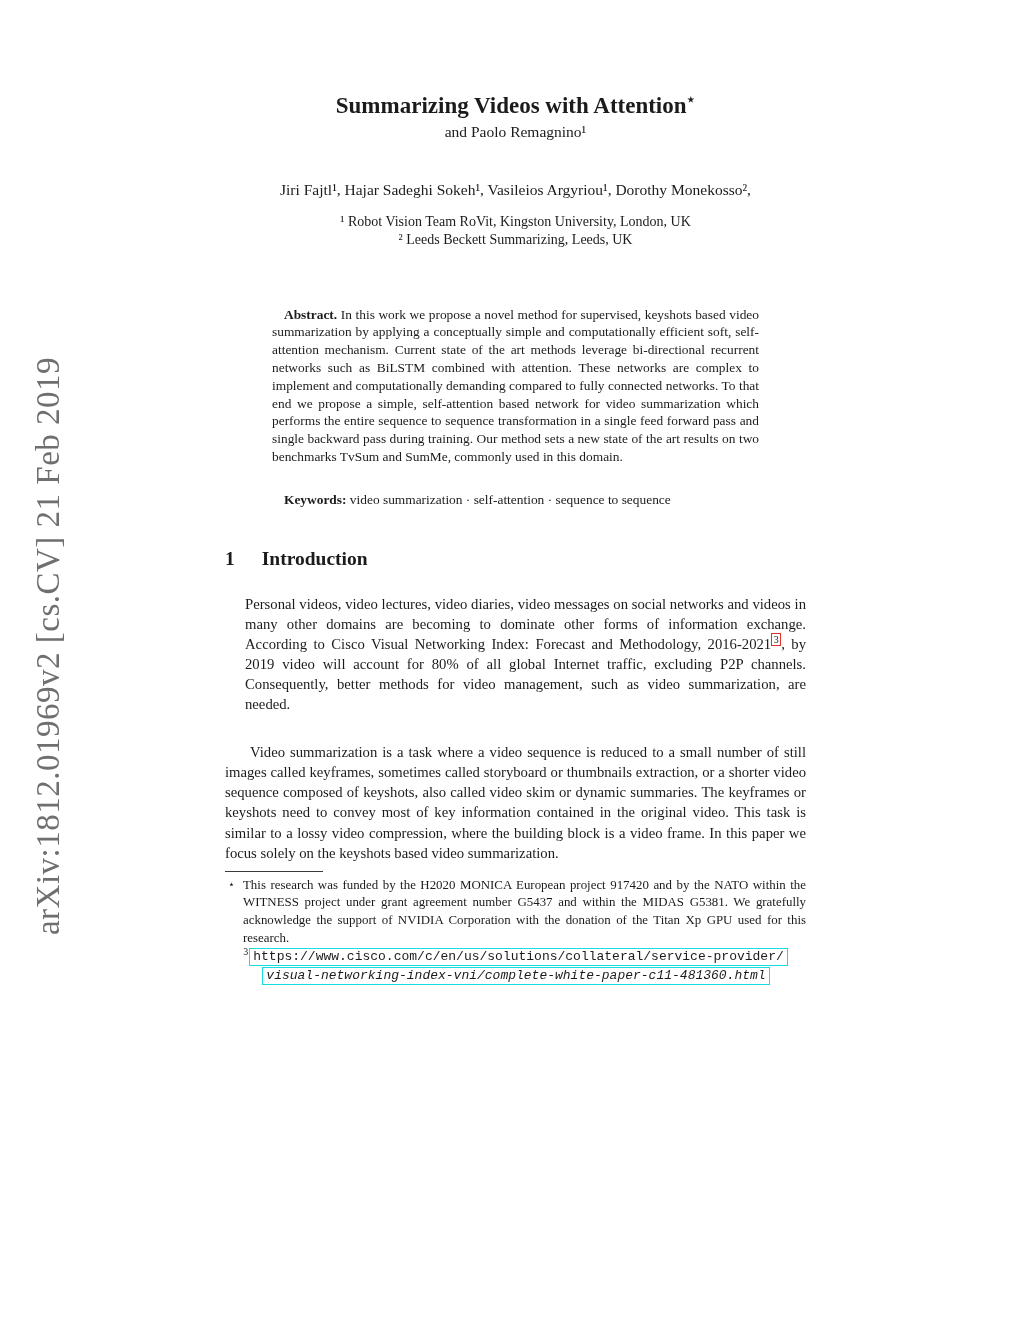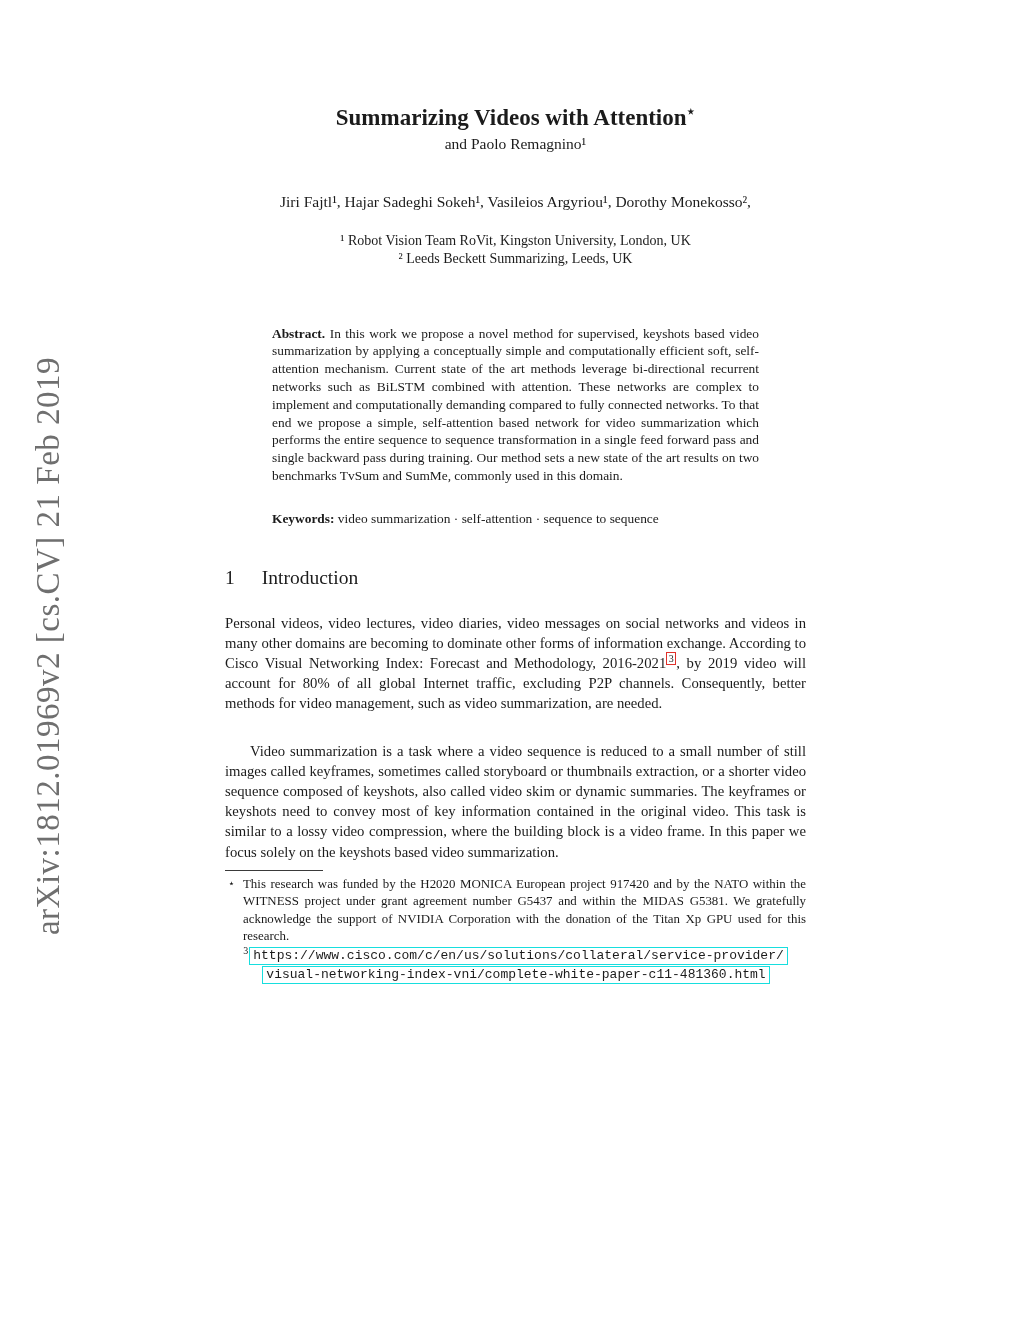--- a/index.html
+++ b/index.html
@@ -16,70 +16,70 @@
     position:absolute;
     top:646px; left:48px;
     transform:translate(-50%,-50%) rotate(-90deg);
     white-space:nowrap;
     font-size:33px;
     letter-spacing:0.5px;
     color:#6f6f6f;
   }
   .column {
     position:absolute;
-    left:225px; top:16px;
+    left:225px; top:4px;
     width:581px;
     padding-top:81px;
   }
   .title {
     text-align:center;
     font-size:23px;
     font-weight:bold;
     line-height:30px;
   }
   .title sup { font-size:60%; }
   .authors {
     text-align:center;
     font-size:15.5px;
     line-height:21px;
   }
   .authors-first { margin-top:37px; }
   .affils {
-    margin-top:20px;
+    margin-top:13px;
     text-align:center;
     font-size:14px;
     line-height:18.5px;
   }
   .abstract {
     margin:56px 47px 0 47px;
     font-size:13.4px;
     line-height:17.8px;
     text-align:justify;
   }
-  .bold { font-weight:bold; }
+  .bold { font-weight:bold;margin-left:12px; }
   .keywords {
     margin:25px 47px 0 47px;
     font-size:13.4px;
     line-height:17.8px;
     font-family:Liberation Serif, serif;
   }
   .section-heading {
     margin-top:37px;
     font-size:19.5px;
-    font-weight:normal;
+    font-weight:bold;
     line-height:26px;
   }
   .secnum { margin-right:27px; }
   .body-par {
     font-size:14.7px;
     line-height:20.1px;
     text-align:justify;
     margin-top:28px;
   }
-  .par-1 { margin-top:22px; }
+  .par-1 { margin-top:22px;margin-left:20px; }
   .par-indent { text-indent:25px; }
   .ref-box {
     font-size:10px;
     vertical-align:super;
     line-height:0;
     border:1px solid var(--refbox,#e0302a);
     padding:0 1.5px;
     cursor:pointer;
   }
   .footnote-rule {
@@ -114,21 +114,21 @@
   .url-box {
     display:inline-block;
     font-family:"Liberation Mono","DejaVu Sans Mono",monospace;
     font-size:13px;
     line-height:16px;
     border:1.7px solid var(--linkbox,#17dede);
     padding:0 3px;
     margin-bottom:1px;
     cursor:pointer;
   }
-  .url-box2 { margin-left:1px; }
+  .url-box2 { margin-left:1px;font-style:italic; }
 </style>
 </head>
 <body>
 
 <div class="page">
 
   <div class="watermark">arXiv:1812.01969v2  [cs.CV]  21 Feb 2019</div>
 
   <div class="column">
 

